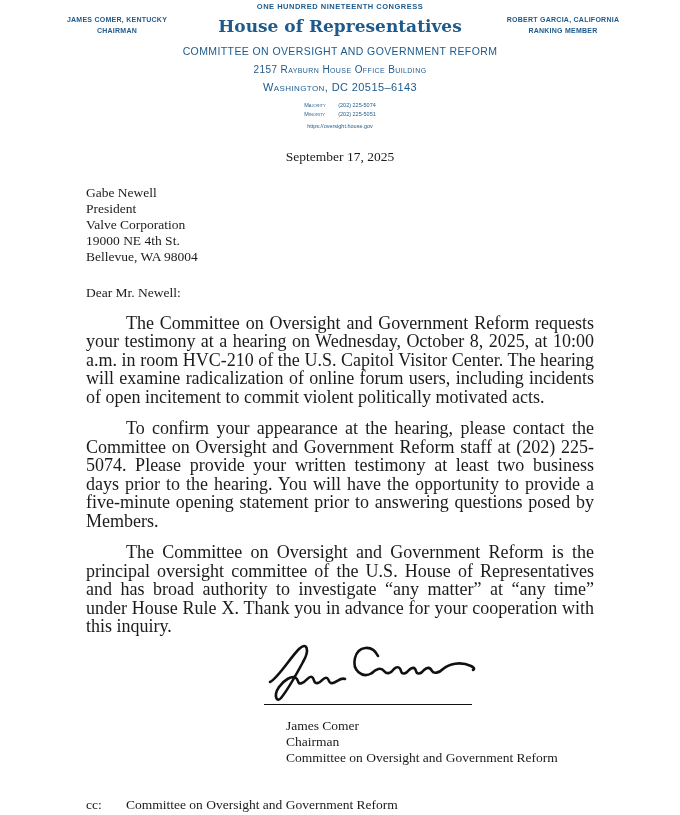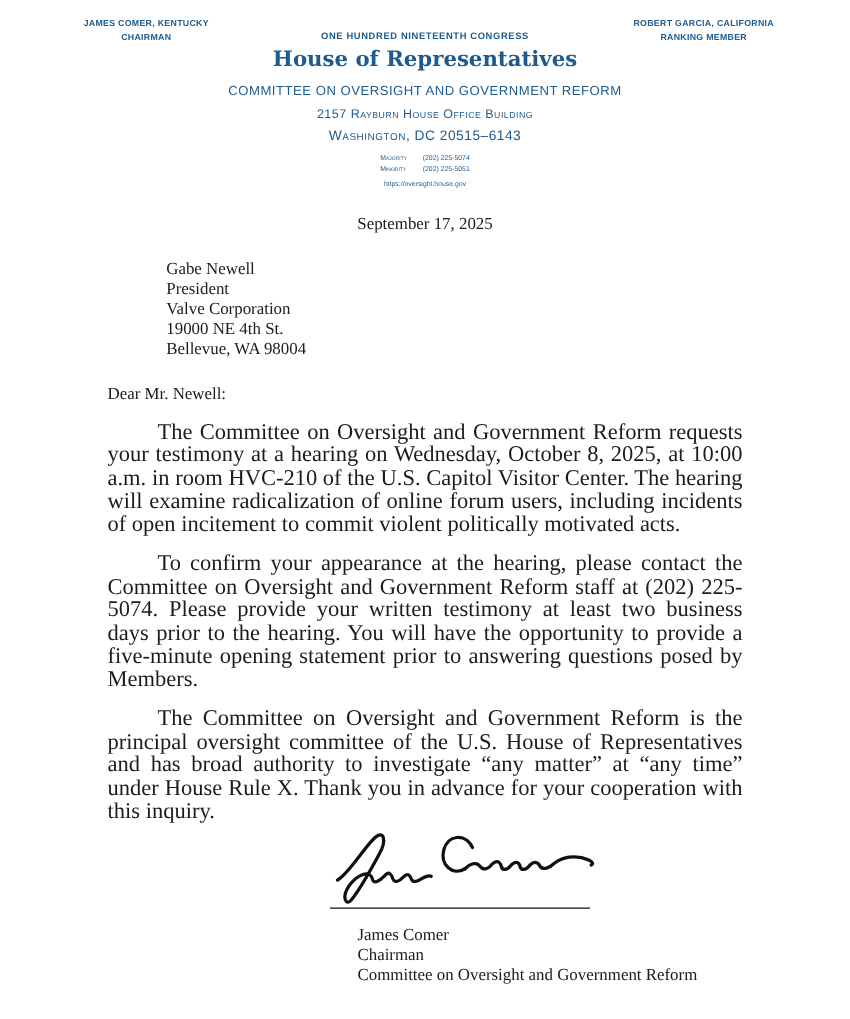--- a/index.html
+++ b/index.html
@@ -6,21 +6,21 @@
   .page{
     position:relative;
     width:680px;height:815px;
     background:#ffffff;
     font-family:"Liberation Serif",serif;
     color:#1b1b1b;
     margin:0 auto;
     overflow:hidden;
   }
   
-  .letterhead{position:relative;padding-top:24px;text-align:center;color:#1e5a8c;}
+  .letterhead{position:relative;padding-top:2px;text-align:center;color:#1e5a8c;}
   .corner{
     position:absolute;top:15px;width:170px;text-align:center;
     font-family:"Liberation Sans",sans-serif;font-size:7px;line-height:1.55;
     letter-spacing:.25px;font-weight:bold;
   }
   .corner.left{left:32px;}
   .corner.right{right:32px;}
   .corner span{display:block;}
   .session{
     font-family:"Liberation Sans",sans-serif;font-size:7.5px;
@@ -51,21 +51,21 @@
     font-family:"Liberation Sans",sans-serif;font-size:5.5px;line-height:1.6;
   }
   .lh-phones .lbl{font-variant:small-caps;display:inline-block;width:34px;text-align:left;}
   .lh-site{
     margin-top:4px;
     font-family:"Liberation Sans",sans-serif;font-size:5.5px;
   }
   
   .body-wrap{padding:0 86px;}
   .date-line{text-align:center;margin-top:20px;font-size:13.5px;}
-  .recipient{margin-top:20px;font-size:13.5px;line-height:16px;margin-left:47px;}
+  .recipient{margin-top:20px;font-size:13.5px;line-height:16px;}
   .recipient span{display:block;}
   .salutation{margin-top:20px;font-size:13.5px;}
   .para{
     margin:13px 0 0 0;font-size:18px;line-height:18.5px;
     text-align:justify;text-indent:40px;
   }
   .closing{margin:16px 0 0 200px;font-size:13.5px;}
   .sig-area{position:relative;margin-left:160px;height:78px;margin-top:2px;}
   .sig-svg{position:absolute;left:20px;top:4px;}
   .sig-rule{position:absolute;left:18px;top:66px;width:208px;border-top:1.4px solid #111;}

